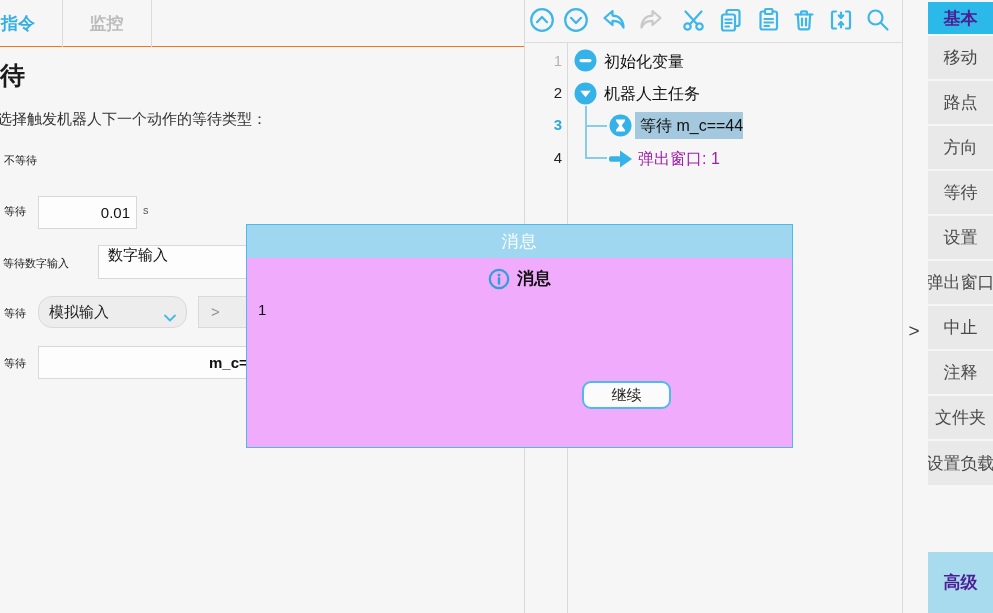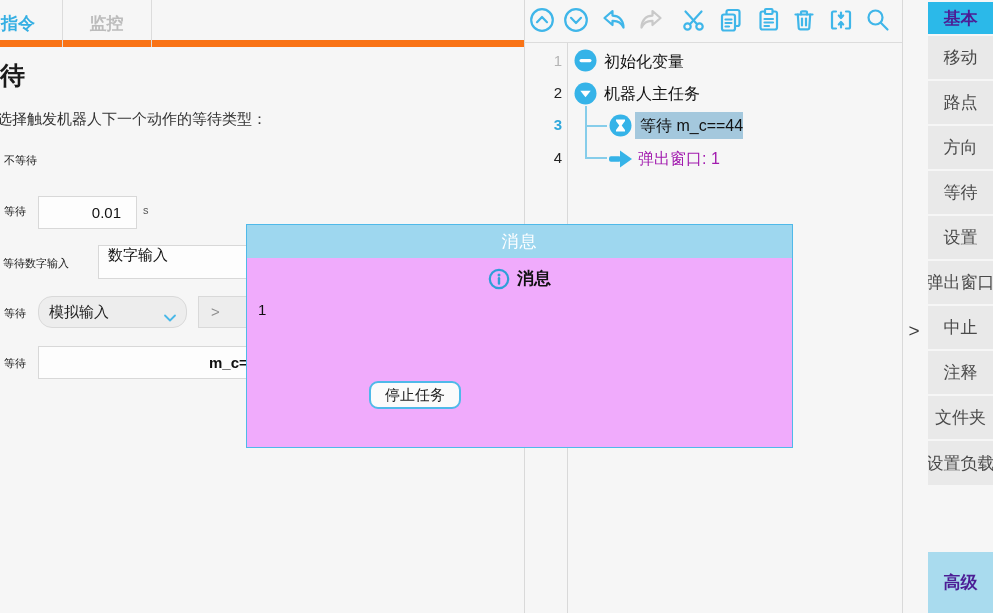--- a/index.html
+++ b/index.html
@@ -4,34 +4,34 @@
 <style>
   * { margin:0; padding:0; box-sizing:border-box; }
   html,body { width:993px; height:613px; }
   body {
     font-family:"Liberation Sans","DejaVu Sans",sans-serif;
     background:#f6f6f6; color:#222; overflow:hidden; position:relative;
   }
   .abs { position:absolute; }
 
   
-  .tabbar { left:0; top:0; width:524px; height:47px; border-bottom:7px solid #f97316; }
+  .tabbar { left:0; top:0; width:524px; height:47px; border-bottom:1px solid #f97316; }
   .vsep { top:0; width:1px; height:47px; background:#dcdcdc; }
   .tab { top:0; height:47px; line-height:47px; font-size:17px; font-weight:600; }
   .tab-cmd { left:1px; color:#35afe3; }
   .tab-mon { left:62px; width:89px; text-align:center; color:#bcbcbc; }
 
   .heading { left:-27px; top:59px; font-size:25px; font-weight:bold; color:#1b1b1b; letter-spacing:2px; white-space:nowrap; }
   .desc { left:-3px; top:110px; font-size:15px; color:#333; white-space:nowrap; }
 
   .optlabel { font-size:11px; color:#222; white-space:nowrap; }
   .field { background:#fdfdfd; border:1px solid #d8d8d8; font-size:15px; color:#111; }
   .dropdown { background:#ededed; border:1px solid #d9d9d9; font-size:15px; color:#222; }
 
-  .f-sec { left:38px; top:196px; width:99px; height:33px; text-align:right; padding:7px 15px 0 0; }
+  .f-sec { left:38px; top:196px; width:99px; height:33px; text-align:right; padding:7px 6px 0 0; }
   .f-digital { left:98px; top:245px; width:210px; height:34px; padding:0 0 0 9px; }
   .dd-analog { left:38px; top:296px; width:149px; height:32px; padding:6px 0 0 10px;border-radius:14px; }
   .dd-op { left:198px; top:296px; width:90px; height:32px; padding:6px 0 0 12px; color:#8f8f8f; }
   .f-expr { left:38px; top:346px; width:382px; height:33px; }
   .f-expr span { position:absolute; left:170px; top:7px; font-weight:bold; font-size:15px; }
   .dd-chev { position:absolute; right:9px; top:12px; }
 
   
   .vline { top:0; width:1px; height:613px; background:#d9d9d9; }
   .toolbar-line { left:524px; top:42px; width:378px; height:1px; background:#dcdcdc; }
@@ -245,14 +245,14 @@
     <span>
       <svg width="22" height="22" viewBox="0 0 22 22" style="display:block">
           <circle cx="11" cy="11" r="9.2" fill="none" stroke="#2f9fd8" stroke-width="2.2"></circle>
           <circle cx="11" cy="6.9" r="1.5" fill="#2f9fd8"></circle>
           <line x1="11" y1="10.2" x2="11" y2="15.6" stroke="#2f9fd8" stroke-width="2.4" stroke-linecap="round"></line>
         </svg>
     </span>
     <span class="t">消息</span>
   </div>
   <div class="dlg-content">1</div>
-  <button class="dlg-btn btn-stop">停止任务</button>
+  <button class="dlg-btn btn-cont">继续</button>
 </div>
 
 </body></html>

